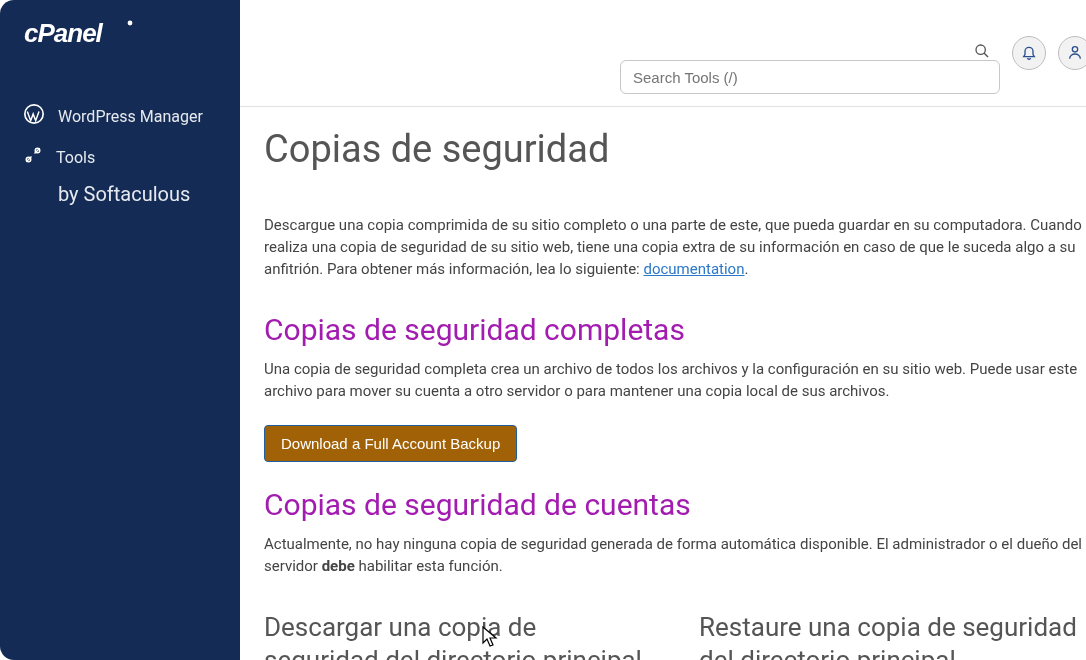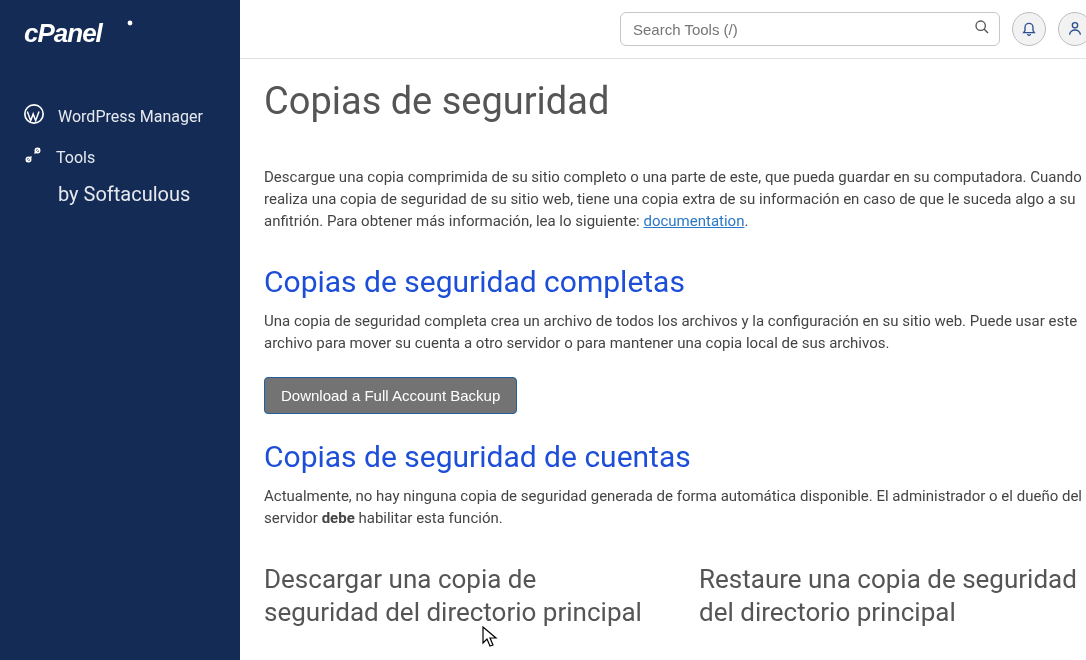--- a/index.html
+++ b/index.html
@@ -1,40 +1,40 @@
 <!DOCTYPE html>
 <html><head>
 <meta charset="utf-8">
 <style>
 * { box-sizing: border-box; margin: 0; padding: 0; }
 body { font-family: -apple-system, BlinkMacSystemFont, "Segoe UI", Roboto, "Helvetica Neue", Arial, sans-serif; background: #fff; color: #333; }
-.app { display: flex; width: 1086px; height: 660px; overflow: hidden; }
+.app { display: flex; width: 1086px; height: 660px; overflow: hidden; border-radius: 14px; }
 
 .sidebar { width: 240px; background: #142b55; color: #fff; flex-shrink: 0; }
 .logo-area { padding: 18px 24px; }
 .logo-area svg { display: block; }
 .nav { margin-top: 24px; }
 .nav-item { display: flex; align-items: center; gap: 14px; padding: 14px 24px; color: #e6e9ef; font-size: 16px; cursor: pointer; }
 .nav-sub { padding: 0 24px 4px 58px; color: #e6e9ef; font-size: 20px; }
 
 .main { flex: 1; display: flex; flex-direction: column; overflow: hidden; }
 
 .topbar { display: flex; align-items: center; justify-content: flex-end; gap: 12px; padding: 12px 8px 12px 16px; border-bottom: 1px solid #e2e2e2; }
 .search-wrap { position: relative; width: 380px; }
-.search-input { width: 100%; height: 34px; border: 1px solid #c7c7c7; border-radius: 6px; padding: 0 38px 0 12px; font-size: 15px; outline: none; }
+.search-input { width: 100%; height: 34px; border: 1px solid #c7c7c7; border-radius: 6px; padding: 0 38px 0 12px; font-size: 15px; outline: none; margin-top: 48px; }
 .search-icon { position: absolute; right: 10px; top: 50%; transform: translateY(-50%); color: #555; }
 .circ-btn { width: 34px; height: 34px; border-radius: 50%; border: 1px solid #bdbdbd; background: #f2f2f2; display: inline-flex; align-items: center; justify-content: center; cursor: pointer; color: #2b4f8e; }
 
 .content { padding: 20px 0 0 24px; overflow-y: auto; flex: 1; }
 .h1 { font-size: 38px; font-weight: 400; color: #555; margin-bottom: 44px; }
-.h2 { font-size: 30px; font-weight: 400; color: #1d4ed8; margin: 32px 0 12px; }
+.h2 { font-size: 30px; font-weight: 400; color: #a21caf; margin: 32px 0 12px; }
 .h3 { font-size: 26px; font-weight: 400; color: #555; margin: 4px 0 4px; line-height: 1.25; }
 .p { font-size: 15px; color: #444; line-height: 1.45; margin-bottom: 4px; max-width: 820px; }
 .link { color: #2a78c8; text-decoration: underline; cursor: pointer; }
-.btn-primary { display: inline-block; margin-top: 18px; background: #737373; color: #fff; font-size: 15px; padding: 9px 16px; border-radius: 4px; border: 1px solid #1f5fa0; cursor: pointer; }
+.btn-primary { display: inline-block; margin-top: 18px; background: #a16207; color: #fff; font-size: 15px; padding: 9px 16px; border-radius: 4px; border: 1px solid #1f5fa0; cursor: pointer; }
 .bold { font-weight: 700; }
 .cols { display: flex; gap: 48px; margin-top: 30px; }
 .col { flex: 1; min-width:0; }
 
 .cursor { position:absolute; left:482px; top:626px; pointer-events:none; }
 </style>
 </head>
 <body>
 
 <div class="app">

